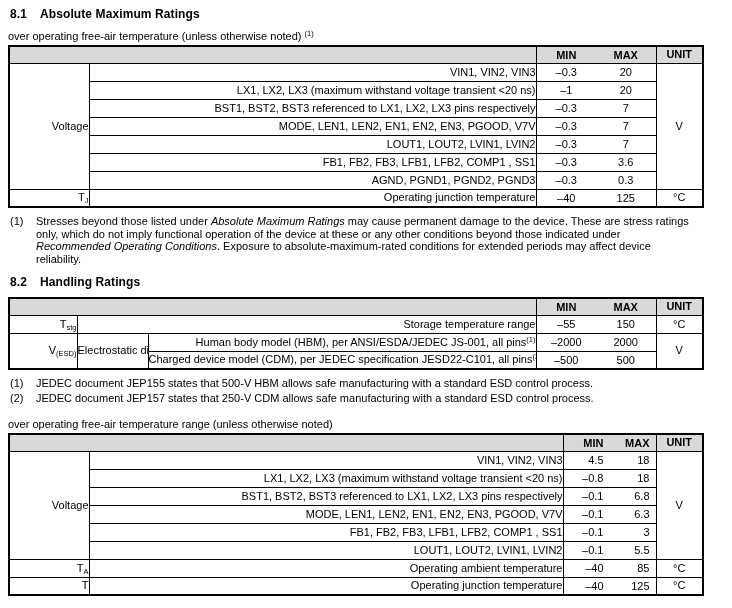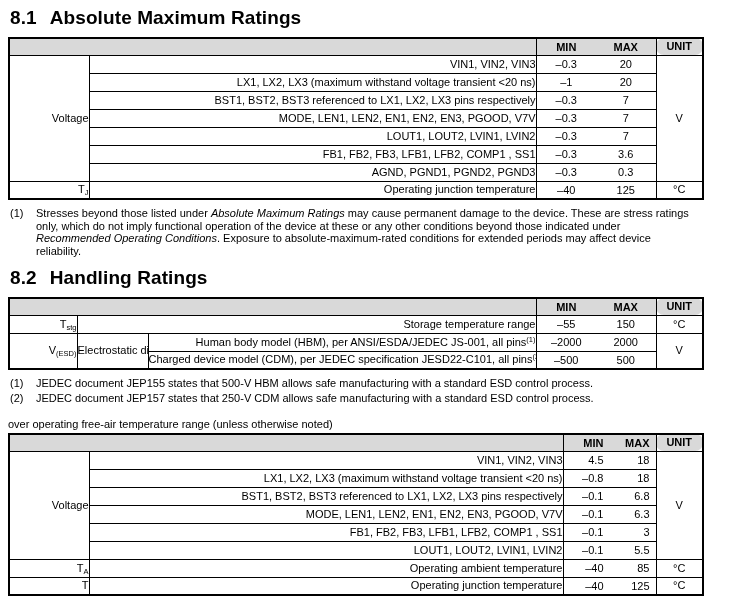--- a/index.html
+++ b/index.html
@@ -7,21 +7,21 @@
   body {
     width: 732px; height: 608px;
     background: #ffffff;
     color: #000;
     font-family: "Liberation Sans", sans-serif;
     overflow: hidden;
   }
   .sheet { padding-top: 7px; }
 
   .heading {
-    font-size: 19px; font-weight: bold;
+    font-size: 12px; font-weight: bold;
     margin: 0 0 8px 10px;
     letter-spacing: 0.1px;
   }
   .heading .h-num { margin-right: 13px; }
 
   .subtitle {
     font-size: 11px;
     margin: 0 0 3px 8px;
   }
   .subtitle sup { font-size: 7.5px; vertical-align: 4px; }
@@ -46,21 +46,21 @@
   }
   .spec tr.thead th {
     background: #d9d9d9;
     height: 17px;
     font-weight: bold;
     text-align: left;
   }
   .c-sym  { text-align: right; padding-left: 24px; }
   .c-desc { text-align: right; padding-left: 6px; }
   .c-desc2 { text-align: left; padding-left: 6px; white-space: normal; line-height: 13px; }
-  .c-unit { text-align: center; border-radius: 8px; }
+  .c-unit { text-align: center; }
   .c-mm { padding: 0; }
   .c-mm .mn, .c-mm .mx {
     display: inline-block; width: 50%;
     text-align: center; vertical-align: middle;
   }
   
   .t3 .c-mm .mn, .t3 .c-mm .mx {
     text-align: right; padding-right: 6px;
   }
   sub { font-size: 7.5px; vertical-align: -2px; line-height: 0; }
@@ -81,20 +81,23 @@
   .gap-s2 { height: 10px; }
   .gap-s3 { height: 14px; }
 </style>
 </head>
 <body>
 
 <div class="sheet">
 
   <div class="heading">
     <span class="h-num">8.1</span><span class="h-title">Absolute Maximum Ratings</span>
+  </div>
+  <div class="subtitle">
+    <span>over operating free-air temperature (unless otherwise noted) </span><sup>(1)</sup>
   </div>
 
   <table class="spec t1">
     <colgroup>
         <col style="width:80px">
         <col style="width:447px">
         <col style="width:120px">
         <col style="width:47px">
       </colgroup>
     <tbody>

